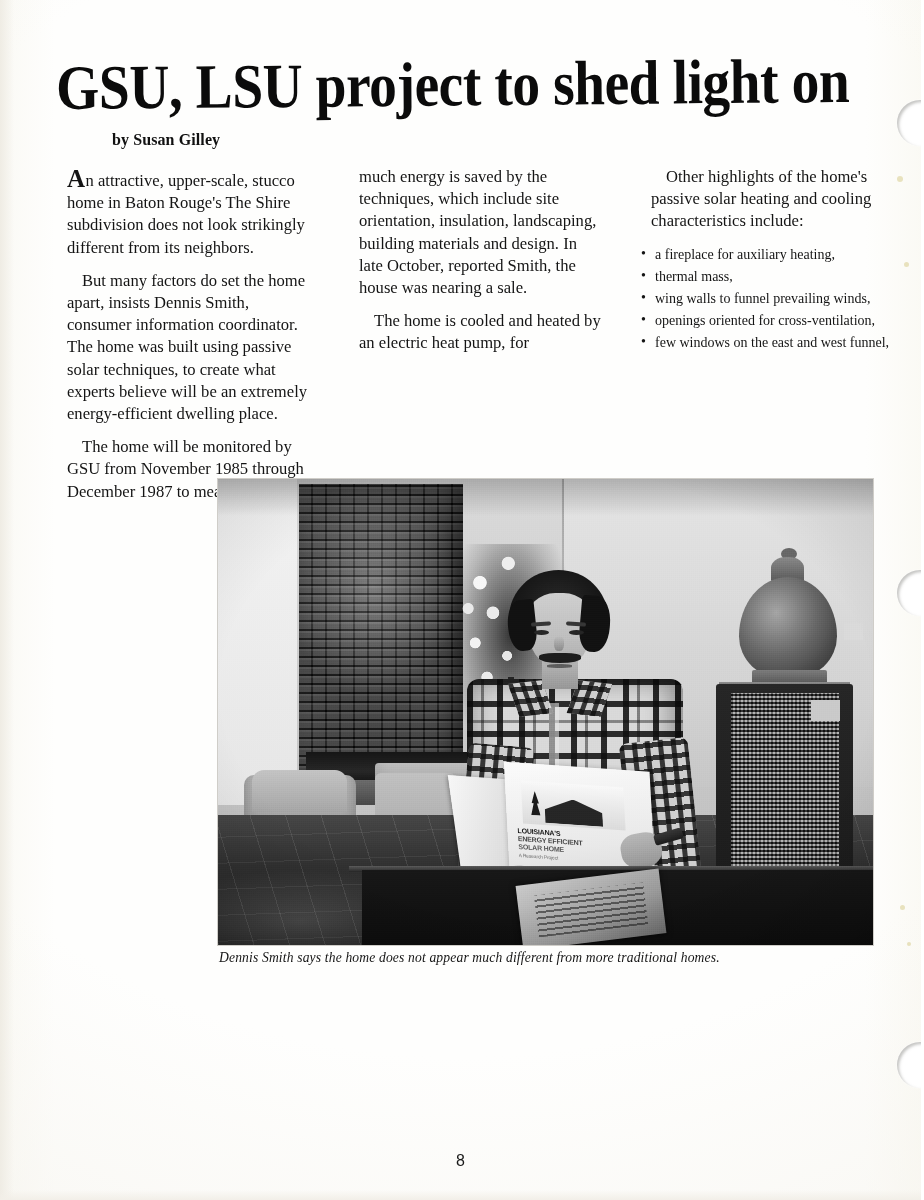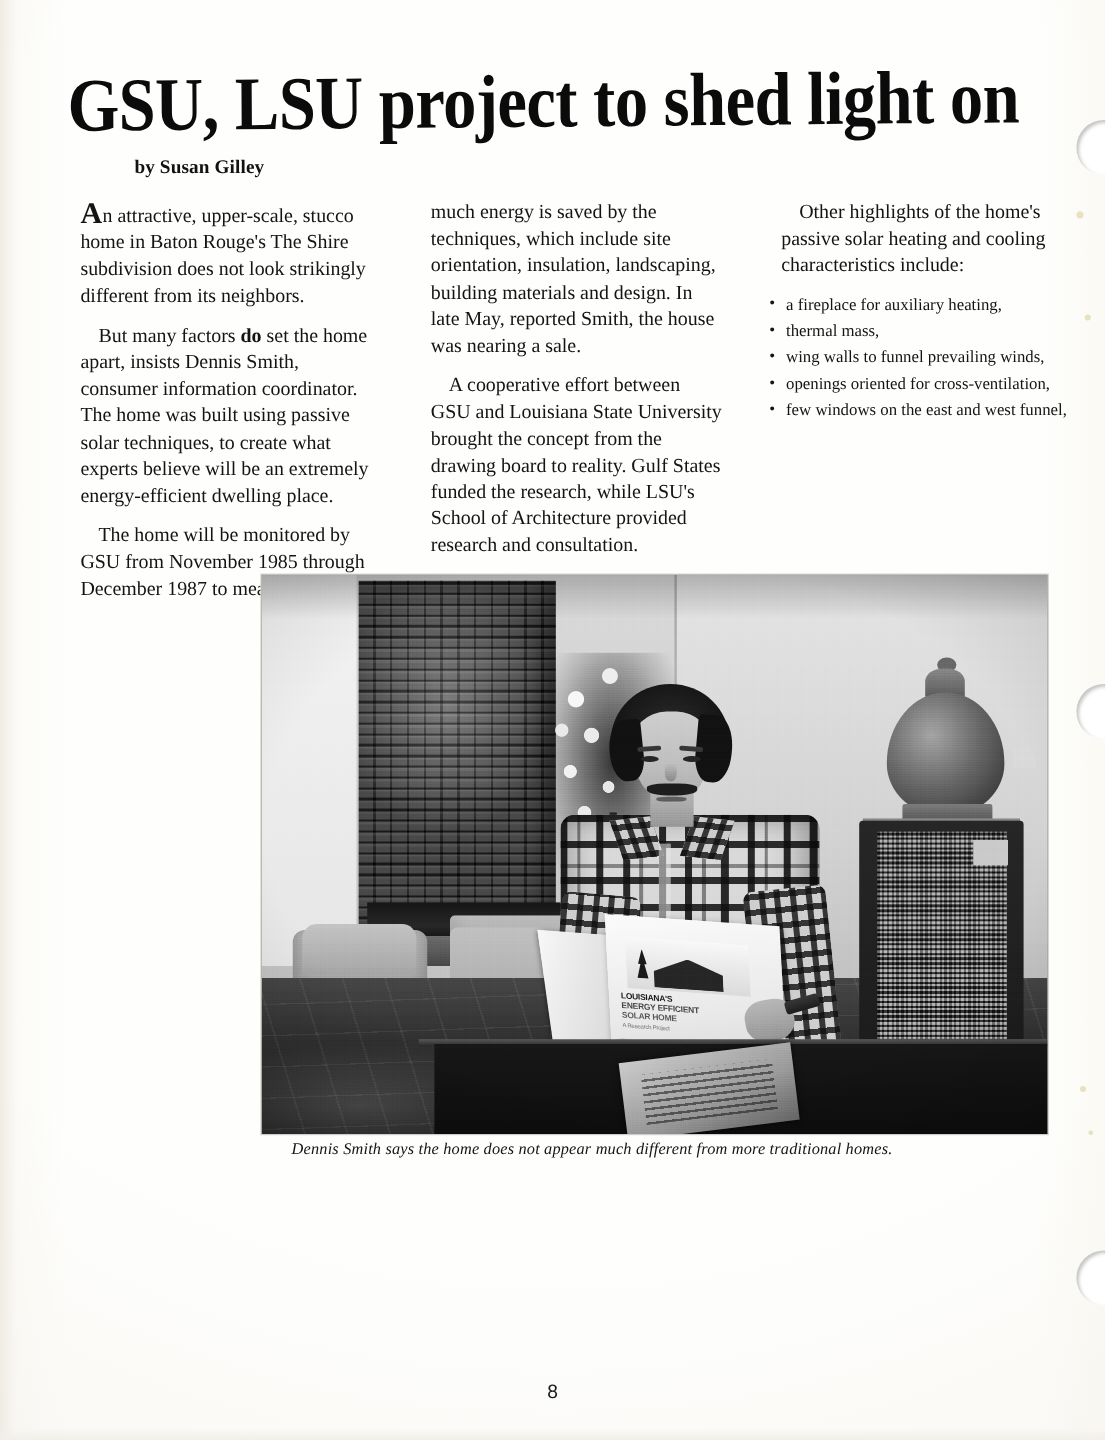--- a/index.html
+++ b/index.html
@@ -100,21 +100,21 @@
   .col p.first {
     text-indent: 0;
   }
   .dropcap {
     font-size: 25px;
     font-weight: bold;
     line-height: 1;
     vertical-align: -1px;
     letter-spacing: 0.4px;
   }
-  .bold-inline { font-weight: bold; }
+  .bold-inline { font-weight: normal; }
 
   .bullets {
     margin: 0;
     padding: 0;
     list-style: none;
   }
   .bullets li {
     position: relative;
     padding-left: 15px;
     font-size: 14px;
@@ -780,21 +780,20 @@
     position: absolute;
     left: 219px;
     top: 950px;
     width: 660px;
     font-family: "Liberation Serif", "DejaVu Serif", serif;
     font-style: italic;
     font-size: 13.6px;
     letter-spacing: 0.15px;
     color: #151515;
     z-index: 5;
-    margin-left: 24px;
   }
 
   
   .page-number {
     position: absolute;
     left: 0;
     right: 0;
     top: 1152px;
     text-align: center;
     font-family: "Liberation Sans", "DejaVu Sans", sans-serif;
@@ -844,22 +843,21 @@
 
   <div class="columns">
 
     <div class="col">
       <p class="first"><span class="dropcap">A</span><span>n attractive, upper-scale, stucco home in Baton Rouge's The Shire subdivision does not look strikingly different from its neighbors.</span></p>
       <p><span>But many factors </span><span class="bold-inline">do</span><span> set the home apart, insists Dennis Smith, consumer information coordinator. The home was built using passive solar techniques, to create what experts believe will be an extremely energy-efficient dwelling place.</span></p>
       <p>The home will be monitored by GSU from November 1985 through December 1987 to measure how</p>
     </div>
 
     <div class="col">
-      <p class="first">much energy is saved by the techniques, which include site orientation, insulation, landscaping, building materials and design. In late May, reported Smith, the house was nearing a sale.</p>
-      <p>A cooperative effort between GSU and Louisiana State University brought the concept from the drawing board to reality. Gulf States funded the research, while LSU's School of Architecture provided research and consultation.</p>
+      <p class="first">much energy is saved by the techniques, which include site orientation, insulation, landscaping, building materials and design. In late October, reported Smith, the house was nearing a sale.</p>
       <p>The home is cooled and heated by an electric heat pump, for</p>
     </div>
 
     <div class="col">
       <p>Other highlights of the home's passive solar heating and cooling characteristics include:</p>
       <ul class="bullets">
         <li>a fireplace for auxiliary heating,</li>
         <li>thermal mass,</li>
         <li>wing walls to funnel prevailing winds,</li>
         <li>openings oriented for cross-ventilation,</li>

